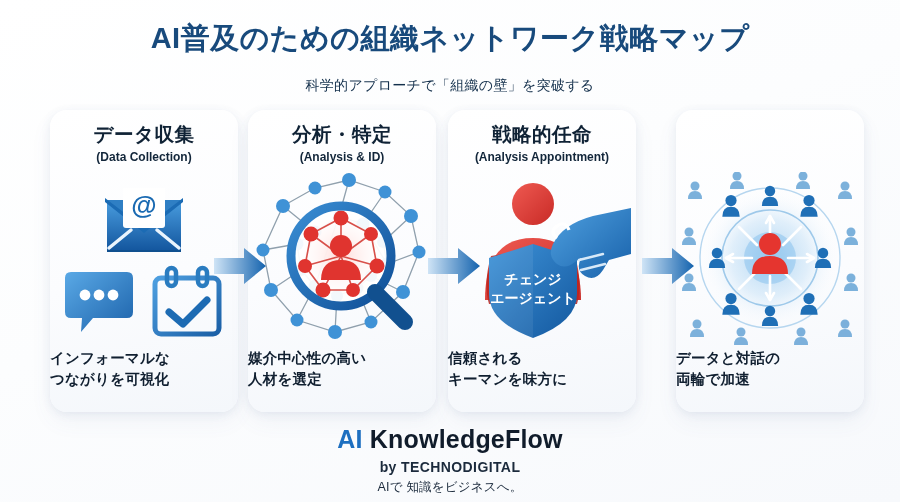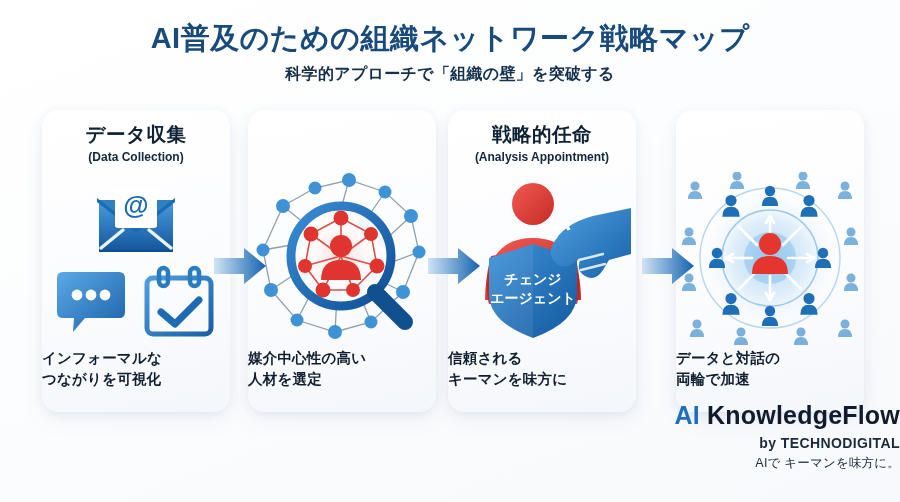--- a/index.html
+++ b/index.html
@@ -11,33 +11,33 @@
   }
   .stage{position:absolute;inset:0;background:linear-gradient(160deg,#ffffff 0%,#fcfdfe 45%,#f7f9fc 100%);}
 
   
   .header{position:absolute;left:0;top:22px;width:900px;text-align:center;}
   .title{
     font-size:29px;font-weight:bold;color:#184a7c;letter-spacing:.5px;
     line-height:1.15;margin:0;
   }
   .subtitle{
-    font-size:16px;font-weight:bold;color:#14304c;letter-spacing:.3px;
-    margin:9px 0 0 0;line-height:1.2;
+    font-size:14px;font-weight:normal;color:#14304c;letter-spacing:.3px;
+    margin:22px 0 0 0;line-height:1.2;
   }
 
   
   .cards{position:absolute;left:0;top:110px;width:900px;height:305px;}
   .card{
     position:absolute;top:0;width:188px;height:302px;
     background:linear-gradient(170deg,#ffffff 0%,#fbfcfe 55%,#f4f7fb 100%);
     border-radius:17px;
     box-shadow:0 2px 10px rgba(80,110,150,.10),0 10px 22px rgba(80,110,150,.06);
   }
-  .card.c1{left:42px;}
+  .card.c1{left:50px;}
   .card.c2{left:248px;}
   .card.c3{left:448px;}
   .card.c4{left:676px;}
 
   .card-head{position:absolute;left:0;top:13px;width:100%;text-align:center;}
   .card-jp{font-size:19.5px;font-weight:bold;color:#0f2235;line-height:1.2;letter-spacing:.5px;}
   .card-en{font-size:12px;font-weight:bold;color:#12263a;margin-top:4px;line-height:1.2;}
 
   .card-art{position:absolute;left:0;top:62px;width:100%;height:178px;}
   .card-art svg{display:block;margin:0 auto;}
@@ -45,21 +45,21 @@
   .card-cap{position:absolute;left:0;bottom:22px;width:100%;
     font-size:14.5px;font-weight:bold;color:#101f30;line-height:1.45;letter-spacing:.2px;}
 
   
   .arrow{position:absolute;top:245px;width:52px;height:42px;}
   .arrow.a1{left:214px;}
   .arrow.a2{left:428px;}
   .arrow.a3{left:642px;}
 
   
-  .footer{position:absolute;left:0;top:402px;width:900px;text-align:right;}
+  .footer{position:absolute;left:0;top:426px;width:900px;text-align:center;}
   .brand{font-size:25px;font-weight:bold;color:#101c2b;letter-spacing:.2px;line-height:1.1;}
   .brand .ai{color:#1d6fc0;}
   .byline{font-size:14px;font-weight:bold;color:#1b2a3c;margin-top:5px;letter-spacing:.4px;}
   .tagline{font-size:12.5px;color:#1b2a3c;margin-top:4px;letter-spacing:.2px;}
 </style>
 </head>
 <body>
 
 <div class="stage">
 
@@ -116,20 +116,24 @@
             <rect x="108" y="96" width="9" height="18" rx="4.5" fill="none" stroke="#2a7cc0" stroke-width="4.5"></rect>
             <rect x="139" y="96" width="9" height="18" rx="4.5" fill="none" stroke="#2a7cc0" stroke-width="4.5"></rect>
             <path d="M110 140 L124 152 L148 128" stroke="#1d6bb3" stroke-width="7" stroke-linecap="round" stroke-linejoin="round" fill="none"></path>
           </g>
         </svg>
       </div>
       <div class="card-cap">インフォーマルな<br>つながりを可視化</div>
     </div>
 
     <div class="card c2">
+      <div class="card-head">
+        <div class="card-jp">分析・特定</div>
+        <div class="card-en">(Analysis &amp; ID)</div>
+      </div>
       <div class="card-art">
         <svg width="178" height="175" viewBox="0 0 178 175">
           <defs>
             <radialGradient id="g-redglow" cx="50%" cy="50%" r="50%">
               <stop offset="0" stop-color="#ffd9d6" stop-opacity=".95"></stop>
               <stop offset="1" stop-color="#ffffff" stop-opacity="0"></stop>
             </radialGradient>
             <linearGradient id="g-lens" x1="0" y1="0" x2="1" y2="1">
               <stop offset="0" stop-color="#3a8ed4"></stop>
                 <stop offset="1" stop-color="#0f4e96"></stop>
@@ -398,16 +402,16 @@
         </defs>
       <path d="M0 13 L30 13 L30 3 L52 21 L30 39 L30 29 L0 29 Z" fill="url(#gc)"></path>
     </svg>
   </div>
 
   <div class="footer">
     <div class="brand">
       <span class="ai">AI</span><span> KnowledgeFlow</span>
     </div>
     <div class="byline">by TECHNODIGITAL</div>
-    <div class="tagline">AIで キーマンを味方に。</div>
+    <div class="tagline">AIで 知識をビジネスへ。</div>
   </div>
 
 </div>
 
 </body></html>

